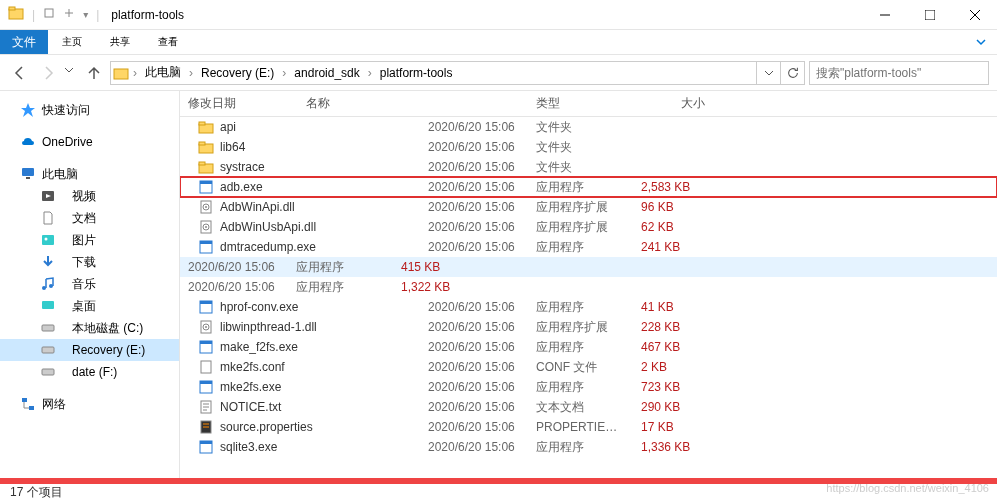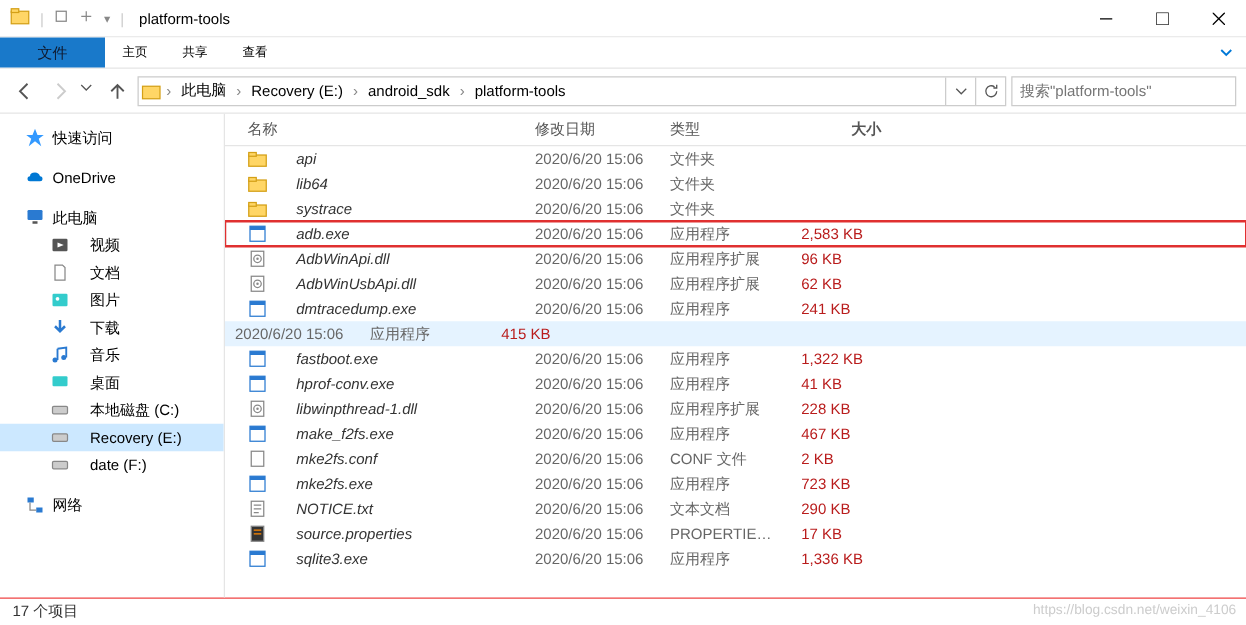--- a/index.html
+++ b/index.html
@@ -5,21 +5,21 @@
     * { margin: 0; padding: 0; box-sizing: border-box; font-family: "Microsoft YaHei", "Segoe UI", sans-serif; }
     body { width: 997px; height: 500px; background: #fff; font-size: 12px; color: #000; overflow: hidden; position: relative; }
     
     .titlebar { height: 30px; background: #fff; display: flex; align-items: center; padding-left: 8px; border-bottom: 1px solid #e5e5e5; }
     .titlebar-icons { display: flex; gap: 8px; align-items: center; }
     .title-text { margin-left: 12px; color: #000; font-size: 12px; }
     .window-controls { margin-left: auto; display: flex; }
     .win-btn { width: 45px; height: 30px; display: flex; align-items: center; justify-content: center; cursor: pointer; }
     
     .menubar { height: 25px; background: #fff; display: flex; align-items: stretch; border-bottom: 1px solid #e5e5e5; }
-    .menu-file { background: #1979ca; color: #0f172a; padding: 0 30px; display: flex; align-items: center; font-size: 12px; }
+    .menu-file { background: #1979ca; color: #ffffff; padding: 0 12px; display: flex; align-items: center; font-size: 12px; }
     .menu-item { padding: 0 14px; display: flex; align-items: center; font-size: 10px; cursor: pointer; }
     .menubar-expand { margin-left: auto; padding: 0 10px; display: flex; align-items: center; cursor: pointer; color: #0078d7; }
     
     .navbar { height: 36px; display: flex; align-items: center; padding: 4px 8px; gap: 4px; border-bottom: 1px solid #e5e5e5; }
     .nav-btn { width: 24px; height: 24px; display: flex; align-items: center; justify-content: center; cursor: pointer; color: #555; }
     .nav-btn.disabled { color: #ccc; }
     .nav-btn svg { width: 16px; height: 16px; }
     .breadcrumb-wrap { flex: 1; height: 24px; border: 1px solid #ccc; display: flex; align-items: center; background: #fff; }
     .bc-folder { width: 20px; display: flex; align-items: center; justify-content: center; }
     .bc-item { padding: 0 6px; height: 100%; display: flex; align-items: center; cursor: pointer; }
@@ -37,34 +37,34 @@
     .side-item.sub { padding-left: 40px; gap: 16px; }
     .side-spacer { height: 10px; }
     .side-icon { width: 16px; height: 16px; display: flex; align-items: center; justify-content: center; flex-shrink: 0; }
     
     .content { flex: 1; display: flex; flex-direction: column; }
     .col-headers { display: flex; height: 26px; border-bottom: 1px solid #e5e5e5; color: #555; }
     .col { padding: 4px 8px; display: flex; align-items: center; }
     .col-name { width: 240px; padding-left: 18px; }
     .col-date { width: 108px; }
     .col-type { width: 105px; }
-    .col-size { width: 80px; text-align: center; justify-content: flex-end; font-weight: bold; }
+    .col-size { width: 80px; text-align: center; justify-content: flex-end; }
     
     .file-list { flex: 1; overflow-y: auto; }
     .file-row { display: flex; height: 20px; align-items: center; cursor: pointer; position: relative; }
     .file-row.hover-state { background: #e5f3ff; }
     .file-row.highlighted { outline: 2px solid #e03030; outline-offset: -1px; }
     .cell { padding: 0 8px; white-space: nowrap; overflow: hidden; text-overflow: ellipsis; color: #333; }
-    .cell-name { width: 240px; display: flex; align-items: center; gap: 23px; padding-left: 18px; font-style: italic; }
+    .cell-name { width: 240px; display: flex; align-items: center; gap: 6px; padding-left: 18px; }
     .cell-date { width: 108px; color: #666; }
     .cell-type { width: 105px; color: #666; }
     .cell-size { width: 80px; text-align: left; color: #b91c1c; }
     .file-icon { width: 16px; height: 16px; display: flex; align-items: center; justify-content: center; flex-shrink: 0; }
     
-    .statusbar { height: 22px; border-top: 1px solid #ef4444; display: flex; align-items: center; padding: 0 10px; font-size: 12px; color: #333; }
+    .statusbar { height: 22px; border-top: 6px solid #ef4444; display: flex; align-items: center; padding: 0 10px; font-size: 12px; color: #333; }
     .watermark { position: absolute; right: 8px; bottom: 6px; color: #ccc; font-size: 11px; pointer-events: none; }
     
   </style>
 </head>
 <body>
 
 <div class="titlebar">
   <div class="titlebar-icons">
     <span><svg width="16" height="16">
           <rect x="1" y="4" width="14" height="10" fill="#ffd666" stroke="#d4a017"></rect>
@@ -281,22 +281,22 @@
             <rect x="9" y="10" width="5" height="4" fill="#2a7ad1"></rect>
             <path d="M4 6 L4 12 L9 12" fill="none" stroke="#888"></path>
           </svg>
         </span>
         <span>网络</span>
       </div>
   </div>
 
   <div class="content">
     <div class="col-headers">
+      <div class="col col-date">修改日期</div>
       <div class="col col-name">名称</div>
-      <div class="col col-date">修改日期</div>
       <div class="col col-type">类型</div>
       <div class="col col-size">大小</div>
     </div>
     <div class="file-list" id="file-list">
         <div class="file-row">
           <div class="cell cell-name">
             <span class="file-icon">
               <svg width="16" height="16">
                 <rect x="1" y="5" width="14" height="9" fill="#ffd666" stroke="#d4a017"></rect>
                 <rect x="1" y="3" width="6" height="3" fill="#ffd666" stroke="#d4a017"></rect>
@@ -393,29 +393,20 @@
           <div class="cell cell-date">2020/6/20 15:06</div>
           <div class="cell cell-type">应用程序</div>
           <div class="cell cell-size">241 KB</div>
         </div>
         <div class="file-row hover-state">
           <div class="cell cell-date">2020/6/20 15:06</div>
           <div class="cell cell-type">应用程序</div>
           <div class="cell cell-size">415 KB</div>
         </div>
         <div class="file-row">
-          <div class="cell cell-name">
-            <span class="file-icon">
-              <svg width="16" height="16">
-                <rect x="2" y="2" width="12" height="12" fill="#fff" stroke="#2a7ad1"></rect>
-                <rect x="2" y="2" width="12" height="3" fill="#2a7ad1"></rect>
-              </svg>
-            </span>
-            <span>fastboot.exe</span>
-          </div>
           <div class="cell cell-date">2020/6/20 15:06</div>
           <div class="cell cell-type">应用程序</div>
           <div class="cell cell-size">1,322 KB</div>
         </div>
         <div class="file-row">
           <div class="cell cell-name">
             <span class="file-icon">
               <svg width="16" height="16">
                 <rect x="2" y="2" width="12" height="12" fill="#fff" stroke="#2a7ad1"></rect>
                 <rect x="2" y="2" width="12" height="3" fill="#2a7ad1"></rect>

